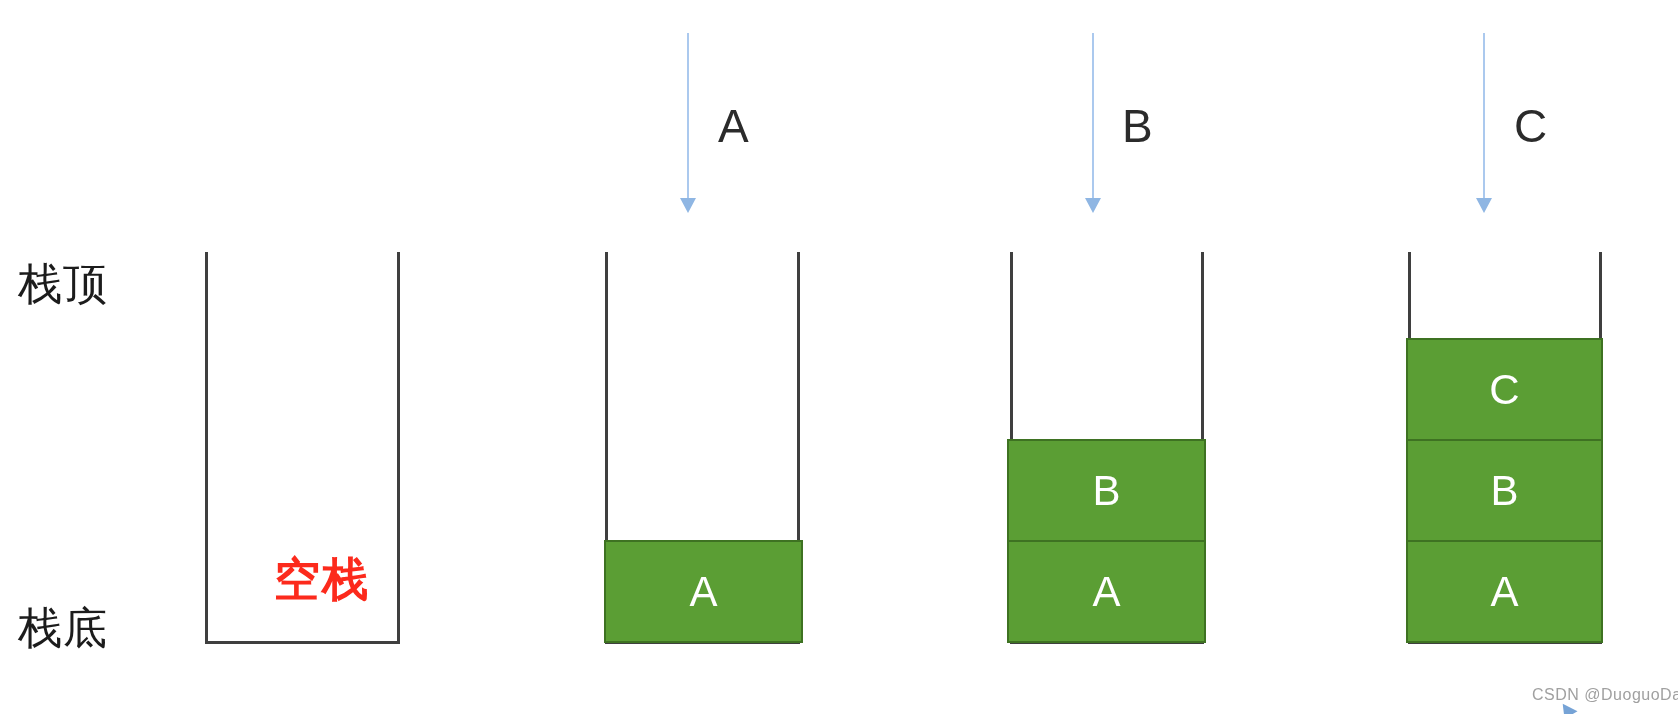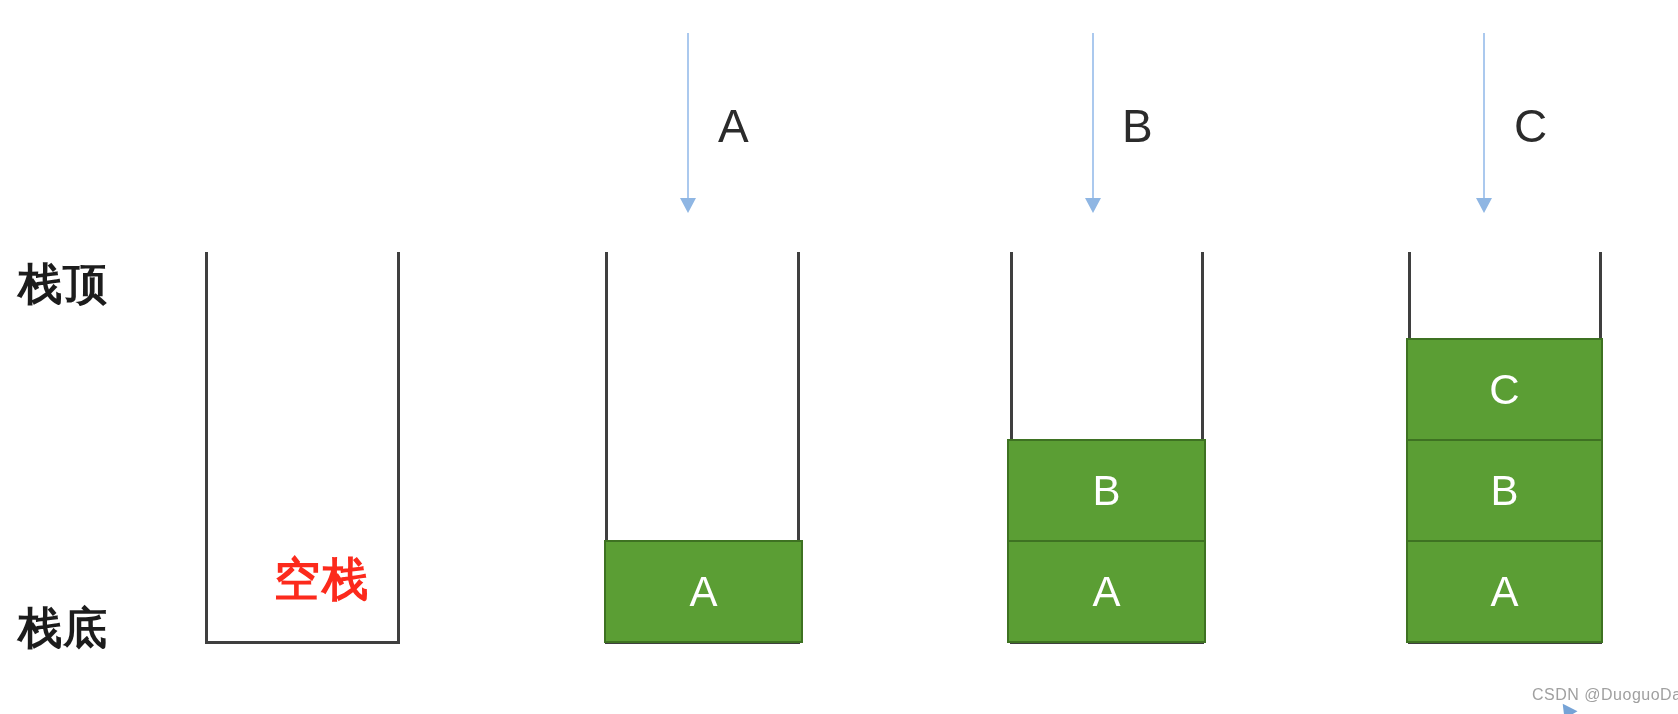--- a/index.html
+++ b/index.html
@@ -10,21 +10,21 @@
     background: #ffffff;
     overflow: hidden;
     font-family: "Liberation Sans", "DejaVu Sans", sans-serif;
   }
 
   
   .side-label {
     position: absolute;
     left: 18px;
     font-size: 44px;
-    font-weight: 700;
+    font-weight: 400;
     color: #1c1c1c;
     line-height: 1;
     letter-spacing: 1px;
     white-space: nowrap;
   }
   .side-label.top { top: 262px; }
   .side-label.bottom { top: 590px; margin-top: 16px; }
 
   
   .well {

